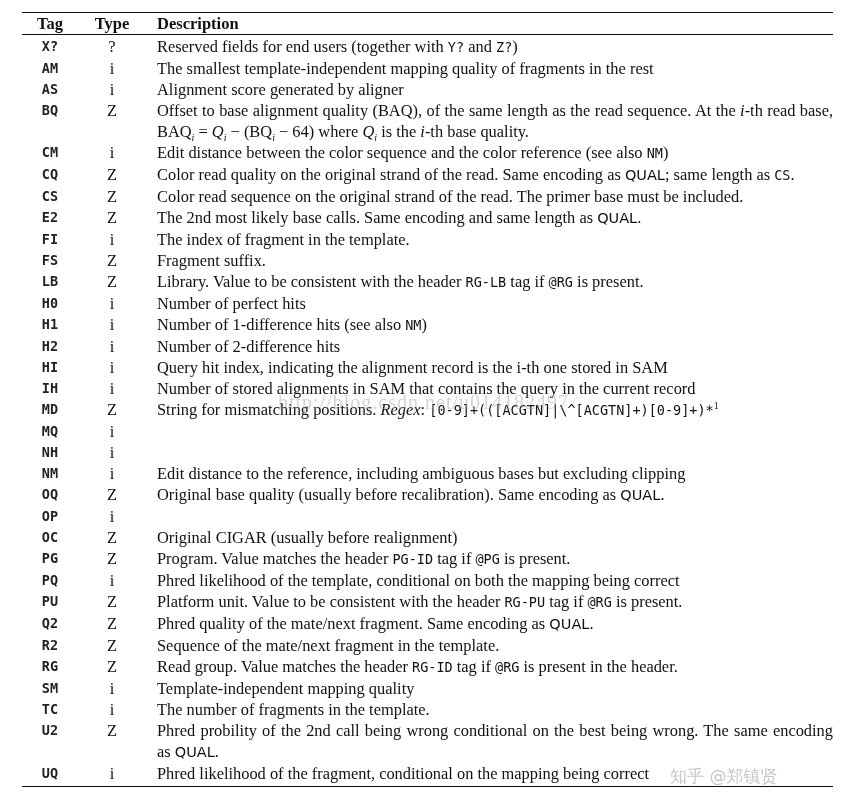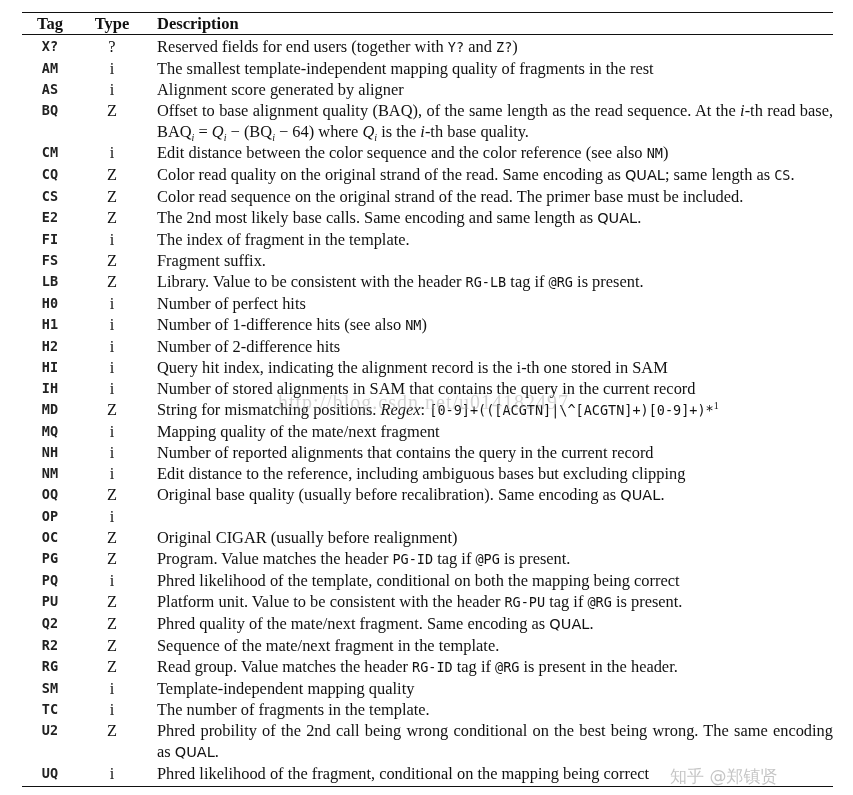--- a/index.html
+++ b/index.html
@@ -121,26 +121,24 @@
         <div class="c-desc"><span>Number of stored alignments in SAM that contains the query in the current record</span></div>
       </div>
       <div class="row body-row">
         <div class="c-tag">MD</div>
         <div class="c-type">Z</div>
         <div class="c-desc justify"><span>String for mismatching positions. </span><span class="it">Regex</span><span>: </span><span class="tt">[0-9]+(([ACGTN]|\^[ACGTN]+)[0-9]+)*</span><span class="sup">1</span></div>
       </div>
       <div class="row body-row">
         <div class="c-tag">MQ</div>
         <div class="c-type">i</div>
-        <div class="c-desc"><span>Mapping quality of the mate/next fragment</span></div>
       </div>
       <div class="row body-row">
         <div class="c-tag">NH</div>
         <div class="c-type">i</div>
-        <div class="c-desc"><span>Number of reported alignments that contains the query in the current record</span></div>
       </div>
       <div class="row body-row">
         <div class="c-tag">NM</div>
         <div class="c-type">i</div>
         <div class="c-desc"><span>Edit distance to the reference, including ambiguous bases but excluding clipping</span></div>
       </div>
       <div class="row body-row">
         <div class="c-tag">OQ</div>
         <div class="c-type">Z</div>
         <div class="c-desc"><span>Original base quality (usually before recalibration). Same encoding as </span><span class="sf">QUAL</span><span>.</span></div>

